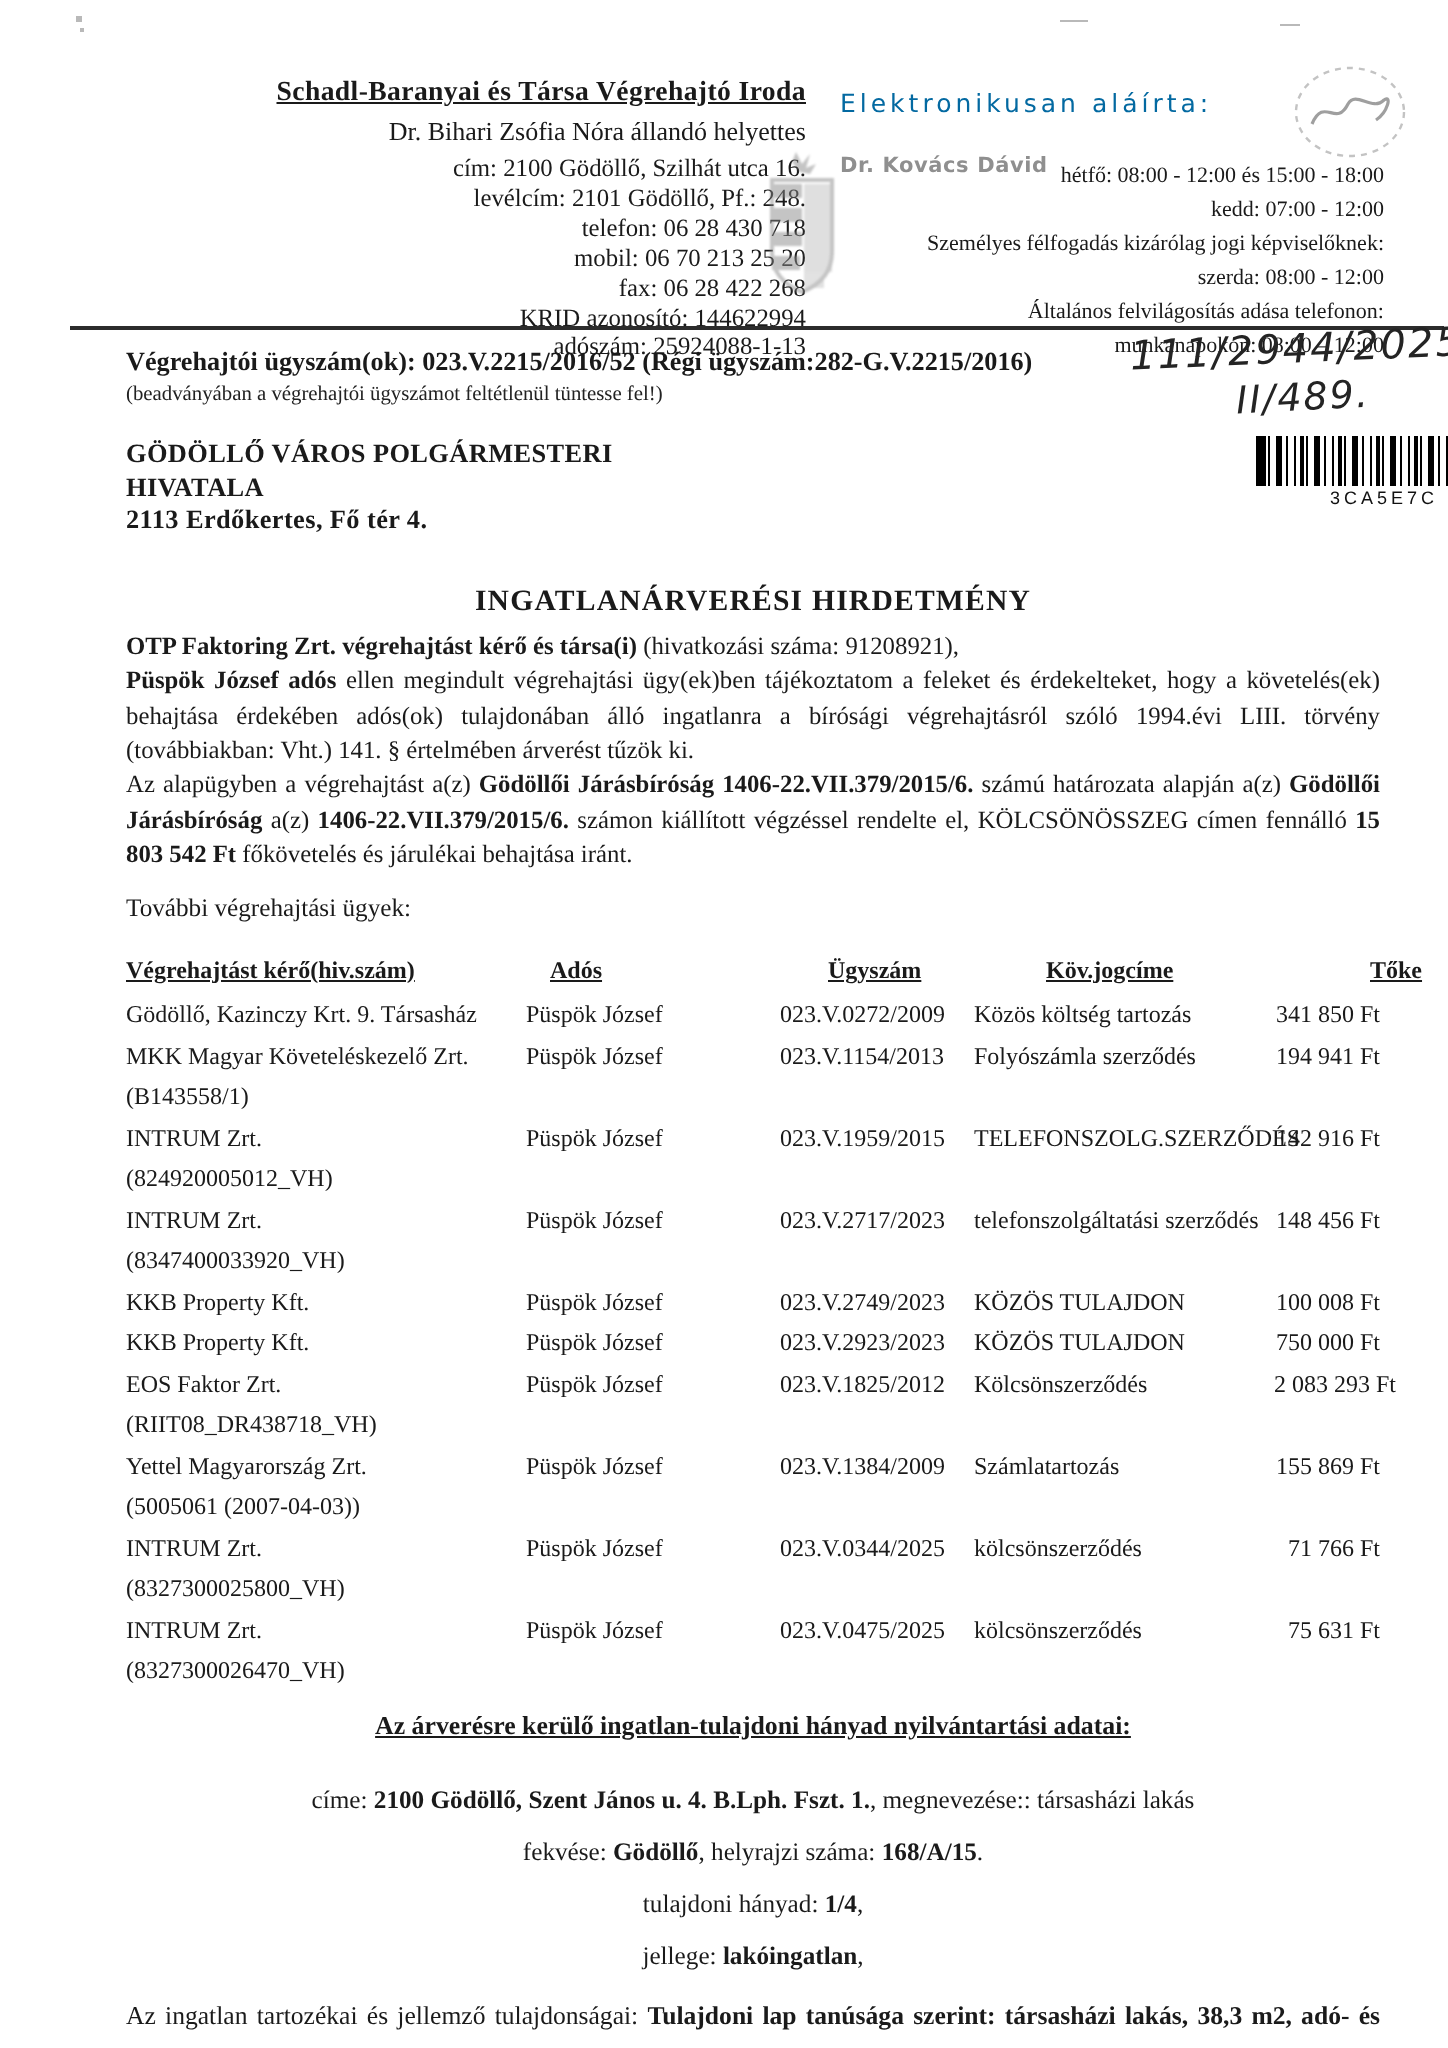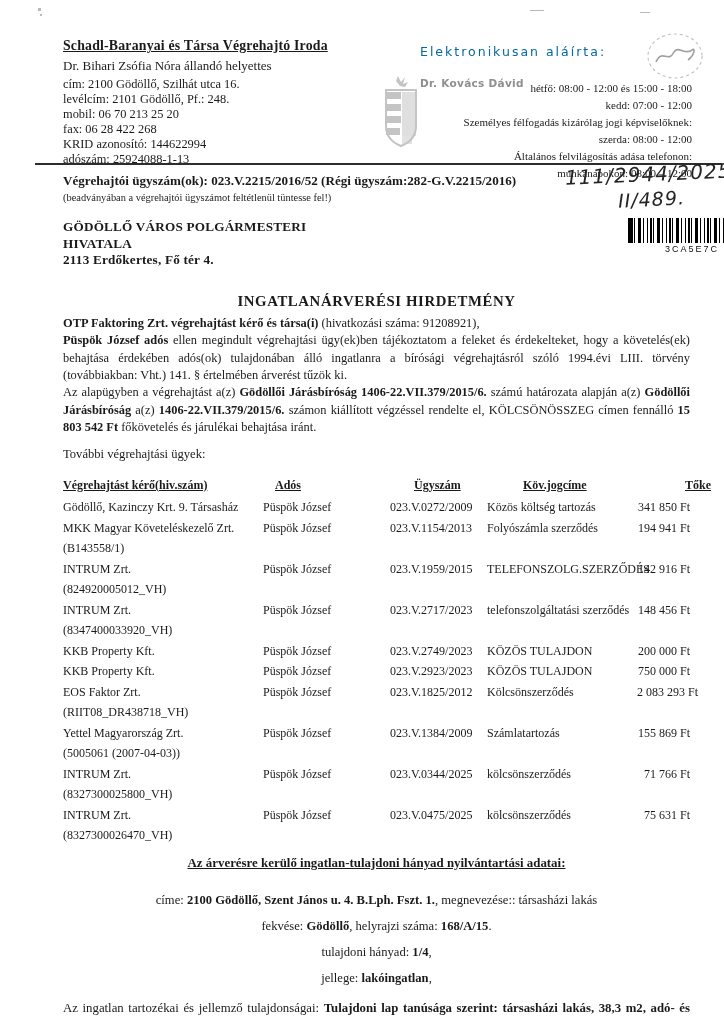--- a/index.html
+++ b/index.html
@@ -9,21 +9,21 @@
     background:#ffffff;
     font-family:"Liberation Serif", serif;
     color:#1a1a1a;
     box-sizing:border-box;
     padding:36px 34px 0 63px;
     overflow:hidden;
   }
   .b{font-weight:700;}
   
   .header{position:relative;height:127px;}
-  .hdr-left{position:absolute;left:0;top:2px;width:340px;}
+  .hdr-left{position:absolute;left:0;top:2px;width:340px;text-align:right;}
   .office-name{font-weight:700;text-decoration:underline;font-size:13.8px;margin-bottom:4px;letter-spacing:.2px;}
   .deputy{font-size:13px;margin-bottom:3px;}
   .id-lines div{font-size:12.4px;line-height:14.9px;}
   .hdr-right{position:absolute;right:-2px;top:0;width:330px;text-align:right;}
   .sig-overlay{position:relative;height:44px;}
   .sig-faint{position:absolute;left:58px;top:8px;font-size:12.5px;color:#0369a1;letter-spacing:2px;font-family:"DejaVu Sans", sans-serif;text-align:center;}
   .sig-name{position:absolute;left:58px;top:9px;font-size:10.5px;color:#8f8f8f;font-weight:700;font-family:"DejaVu Sans", sans-serif;letter-spacing:.3px;margin-top:32px;}
   .hours div{font-size:11px;line-height:16.9px;}
   
   .crest{position:absolute;left:309px;top:38px;opacity:.5;filter:blur(.5px);}
@@ -73,20 +73,21 @@
 
 <div class="page">
 
   <div class="header">
     <div class="hdr-left">
       <div class="office-name">Schadl-Baranyai és Társa Végrehajtó Iroda</div>
       <div class="deputy">Dr. Bihari Zsófia Nóra állandó helyettes</div>
       <div class="id-lines">
           <div>cím: 2100 Gödöllő, Szilhát utca 16.</div>
           <div>levélcím: 2101 Gödöllő, Pf.: 248.</div>
+          <div>telefon: 06 28 430 718</div>
           <div>mobil: 06 70 213 25 20</div>
           <div>fax: 06 28 422 268</div>
           <div>KRID azonosító: 144622994</div>
           <div>adószám: 25924088-1-13</div>
         </div>
     </div>
 
     <span class="crest">
       <svg width="58" height="86" viewBox="0 0 58 86">
         <g fill="#8a8a8a" stroke="none">
@@ -197,21 +198,21 @@
         <div class="c c5">148 456 Ft</div>
       </div>
       <div class="t-row t-sub">
         <div class="c c1">(8347400033920_VH)</div>
       </div>
       <div class="t-row">
         <div class="c c1">KKB Property Kft.</div>
         <div class="c c2">Püspök József</div>
         <div class="c c3">023.V.2749/2023</div>
         <div class="c c4">KÖZÖS TULAJDON</div>
-        <div class="c c5">200 000 Ft</div>
+        <div class="c c5">100 008 Ft</div>
       </div>
       <div class="t-row">
         <div class="c c1">KKB Property Kft.</div>
         <div class="c c2">Püspök József</div>
         <div class="c c3">023.V.2923/2023</div>
         <div class="c c4">KÖZÖS TULAJDON</div>
         <div class="c c5">750 000 Ft</div>
       </div>
       <div class="t-row">
         <div class="c c1">EOS Faktor Zrt.</div>

